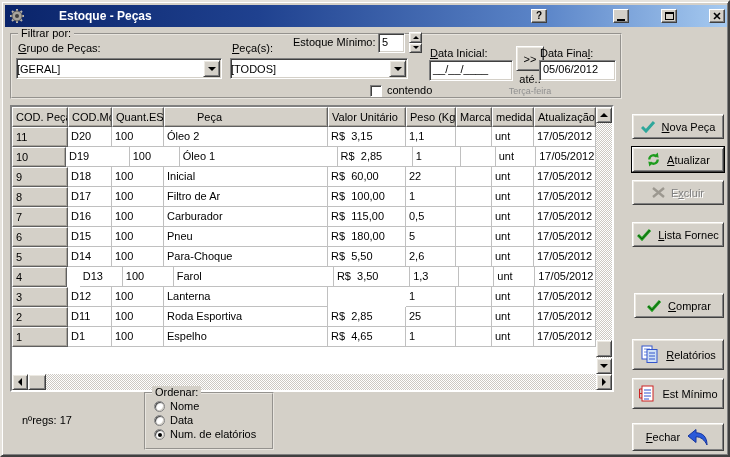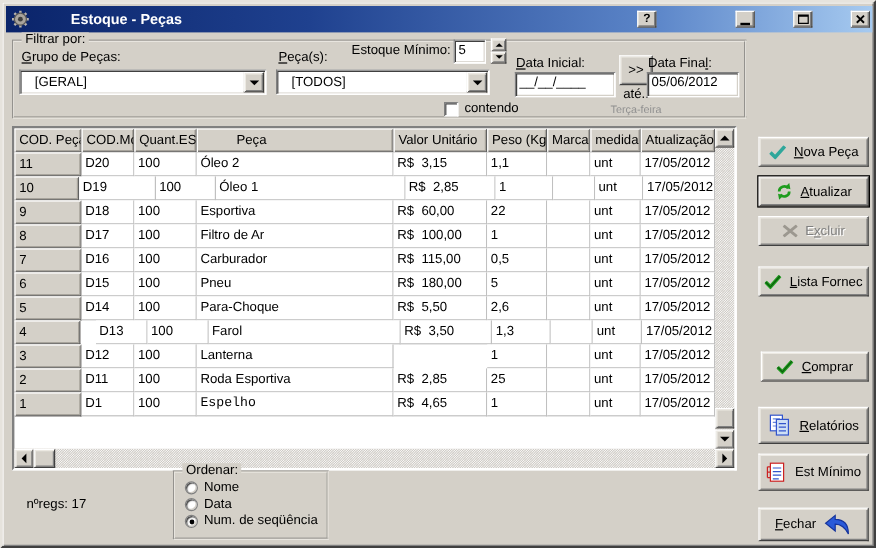--- a/index.html
+++ b/index.html
@@ -28,21 +28,21 @@
   .sunken{background:#fff;border:1px solid;border-color:#808080 #fff #fff #808080;
     box-shadow:inset 1px 1px 0 #404040, inset -1px -1px 0 #d4d0c8;}
   .group{position:absolute;border:2px groove #e8e5df;}
   .legend{position:absolute;top:-8px;left:6px;background:#d4d0c8;padding:0 3px;}
   .lbl{position:absolute;white-space:nowrap;}
   u{text-decoration:underline;}
   
   .combo{position:absolute;height:21px;background:#fff;border:1px solid;
     border-color:#808080 #fff #fff #808080;box-shadow:inset 1px 1px 0 #404040, inset -1px -1px 0 #d4d0c8;
     display:flex;align-items:center;}
-  .combo .val{flex:1;padding-left:12px;white-space:nowrap;overflow:hidden;}
+  .combo .val{flex:1;padding-left:0;white-space:nowrap;overflow:hidden;}
   .combo-btn{width:17px;height:17px;margin:1px;flex:none;display:flex;align-items:center;justify-content:center;}
   .tri-down{width:0;height:0;border-left:4px solid transparent;border-right:4px solid transparent;border-top:4px solid #000;}
   .tri-up{width:0;height:0;border-left:4px solid transparent;border-right:4px solid transparent;border-bottom:4px solid #000;}
   .tri-left{width:0;height:0;border-top:4px solid transparent;border-bottom:4px solid transparent;border-right:4px solid #000;}
   .tri-right{width:0;height:0;border-top:4px solid transparent;border-bottom:4px solid transparent;border-left:4px solid #000;}
   .edit{position:absolute;padding:2px 3px;white-space:pre;}
   .spinner{position:absolute;width:13px;height:21px;display:flex;flex-direction:column;}
   .spin-btn{flex:1;display:flex;align-items:center;justify-content:center;}
   .spin-btn .tri-up{border-left-width:3px;border-right-width:3px;border-bottom-width:3px;}
   .spin-btn .tri-down{border-left-width:3px;border-right-width:3px;border-top-width:3px;}
@@ -189,21 +189,21 @@
             <div class="gcell" style="width: 78px;">R$  2,85</div>
             <div class="gcell" style="width: 50px;">1</div>
             <div class="gcell" style="width: 36px;"></div>
             <div class="gcell" style="width: 42px;">unt</div>
             <div class="gcell" style="width: 62px;">17/05/2012</div>
           </div>
           <div class="grow">
             <div class="gcell fixed" style="width: 56px;">9</div>
             <div class="gcell" style="width: 44px;">D18</div>
             <div class="gcell" style="width: 52px;">100</div>
-            <div class="gcell" style="width: 164px;">Esportiva</div>
+            <div class="gcell" style="width: 164px;">Inicial</div>
             <div class="gcell" style="width: 78px;">R$  60,00</div>
             <div class="gcell" style="width: 50px;">22</div>
             <div class="gcell" style="width: 36px;"></div>
             <div class="gcell" style="width: 42px;">unt</div>
             <div class="gcell" style="width: 62px;">17/05/2012</div>
           </div>
           <div class="grow">
             <div class="gcell fixed" style="width: 56px;">8</div>
             <div class="gcell" style="width: 44px;">D17</div>
             <div class="gcell" style="width: 52px;">100</div>
@@ -277,21 +277,21 @@
             <div class="gcell" style="width: 78px;">R$  2,85</div>
             <div class="gcell" style="width: 50px;">25</div>
             <div class="gcell" style="width: 36px;"></div>
             <div class="gcell" style="width: 42px;">unt</div>
             <div class="gcell" style="width: 62px;">17/05/2012</div>
           </div>
           <div class="grow">
             <div class="gcell fixed" style="width: 56px;">1</div>
             <div class="gcell" style="width: 44px;">D1</div>
             <div class="gcell" style="width: 52px;">100</div>
-            <div class="gcell" style="width: 164px; font-family: Liberation Mono, monospace;">Espelho</div>
+            <div class="gcell" style="width: 164px;">Espelho</div>
             <div class="gcell" style="width: 78px;">R$  4,65</div>
             <div class="gcell" style="width: 50px;">1</div>
             <div class="gcell" style="width: 36px;"></div>
             <div class="gcell" style="width: 42px;">unt</div>
             <div class="gcell" style="width: 62px;">17/05/2012</div>
           </div>
         </div>
       <div class="vscroll">
         <span class="sbtn btn3d" style="left:0;top:0;">
             <span class="tri-up"></span>
@@ -394,17 +394,17 @@
     <div class="radio-row" style="top:6px;">
       <span class="radio"></span>
       <span>Nome</span>
     </div>
     <div class="radio-row" style="top:20px;">
       <span class="radio"></span>
       <span>Data</span>
     </div>
     <div class="radio-row" style="top:34px;">
       <span class="radio checked"></span>
-      <span>Num. de seqüência</span>
+      <span>Num. de elatórios</span>
     </div>
   </div>
 
 </div>
 
 </body></html>

